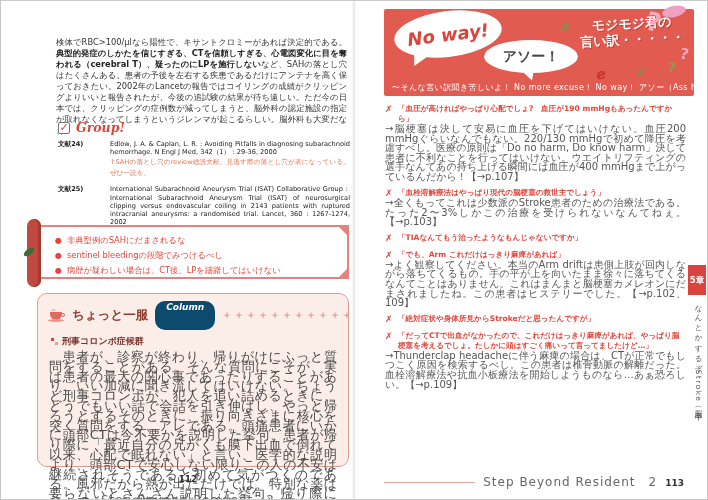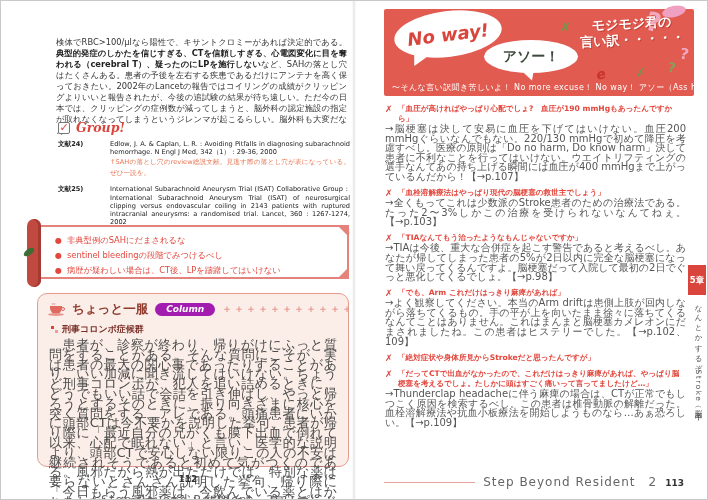--- a/index.html
+++ b/index.html
@@ -43,22 +43,22 @@
 
   .column-box { position:absolute; left:36px; top:292px; width:312px; height:174px;
                 background:#fbeee9; border:1.5px solid #e59a90; border-radius:10px; }
   .column-head { display:flex; align-items:center; gap:7px; padding:7px 10px 0 10px; white-space:nowrap; overflow:hidden; }
   .cup { position:relative; width:17px; height:15px; flex:0 0 17px; }
   .cup-bowl { position:absolute; left:2px; top:4px; width:12px; height:8px; background:#e06a60; border-radius:0 0 6px 6px; }
   .cup-handle { position:absolute; left:13px; top:5px; width:4px; height:4px; border:1.5px solid #e06a60; border-radius:50%; }
   .cup-saucer { position:absolute; left:0; top:11px; width:16px; height:3px; background:#e8968c; border-radius:50%; }
   .cup-steam { position:absolute; left:3px; top:-2px; font-size:6px; color:#e8968c; letter-spacing:1px; }
   .column-title { font-size:12.5px; font-weight:bold; color:#8f3a2c;text-align:center; }
-  .column-badge { background:#a21caf; color:#fff; font-style:italic; font-weight:bold; font-size:9px;
-                  padding:1px 11px 2px 11px; border-radius:10px; }
+  .column-badge { background:#0c4a6e; color:#fff; font-style:italic; font-weight:bold; font-size:9px;
+                  padding:1px 11px 18px 11px; border-radius:10px; }
   .column-plusses { color:#e8968c; font-weight:bold; font-size:9.5px; letter-spacing:2.5px; }
   .column-subhead { display:flex; align-items:center; gap:4px; margin:5px 0 0 13px; }
   .sq-icon { position:relative; width:7px; height:7px; flex:0 0 7px; }
   .sq-icon i { position:absolute; width:3px; height:3px; }
   .sq-icon .a { left:0; top:0; background:#d9453c; }
   .sq-icon .b { left:4px; top:4px; background:#ef9a94; }
   .column-heading { font-size:9px; font-weight:bold; color:#7a3028; }
   .column-body { margin:4px 11px 0 11px; font-size:13px; line-height:9.8px; color:#4a4a4a; text-align:justify; }
 
   .footer { position:absolute; display:flex; align-items:center; gap:8px; }
@@ -222,21 +222,20 @@
           <span class="xmark">✗</span>
           <span>「血栓溶解療法はやっぱり現代の脳梗塞の救世主でしょう」</span>
         </div>
       <div class="answer">→全くもってこれは少数派のStroke患者のための治療法である。たった2〜3%しかこの治療を受けられないなんてねぇ。【→p.103】</div>
     </div>
     <div class="excuse">
       <div class="quote">
           <span class="xmark">✗</span>
           <span>「TIAなんてもう治ったようなもんじゃないですか」</span>
         </div>
-      <div class="answer">→TIAは今後、重大な合併症を起こす警告であると考えるべし。あなたが帰してしまった患者の5%が2日以内に完全な脳梗塞になって舞い戻ってくるんですよ。脳梗塞だって入院して最初の2日でぐっと悪化してくるでしょ。【→p.98】</div>
     </div>
     <div class="excuse">
       <div class="quote">
           <span class="xmark">✗</span>
           <span>「でも、Arm これだけはっきり麻痺があれば」</span>
         </div>
       <div class="answer">→よく観察してください。本当のArm driftは患側上肢が回内しながら落ちてくるもの。手の平が上を向いたまま徐々に落ちてくるなんてことはありません。これはまんまと脳梗塞カメレオンにだまされましたね。この患者はヒステリーでした。【→p.102、109】</div>
     </div>
     <div class="excuse">
       <div class="quote">

